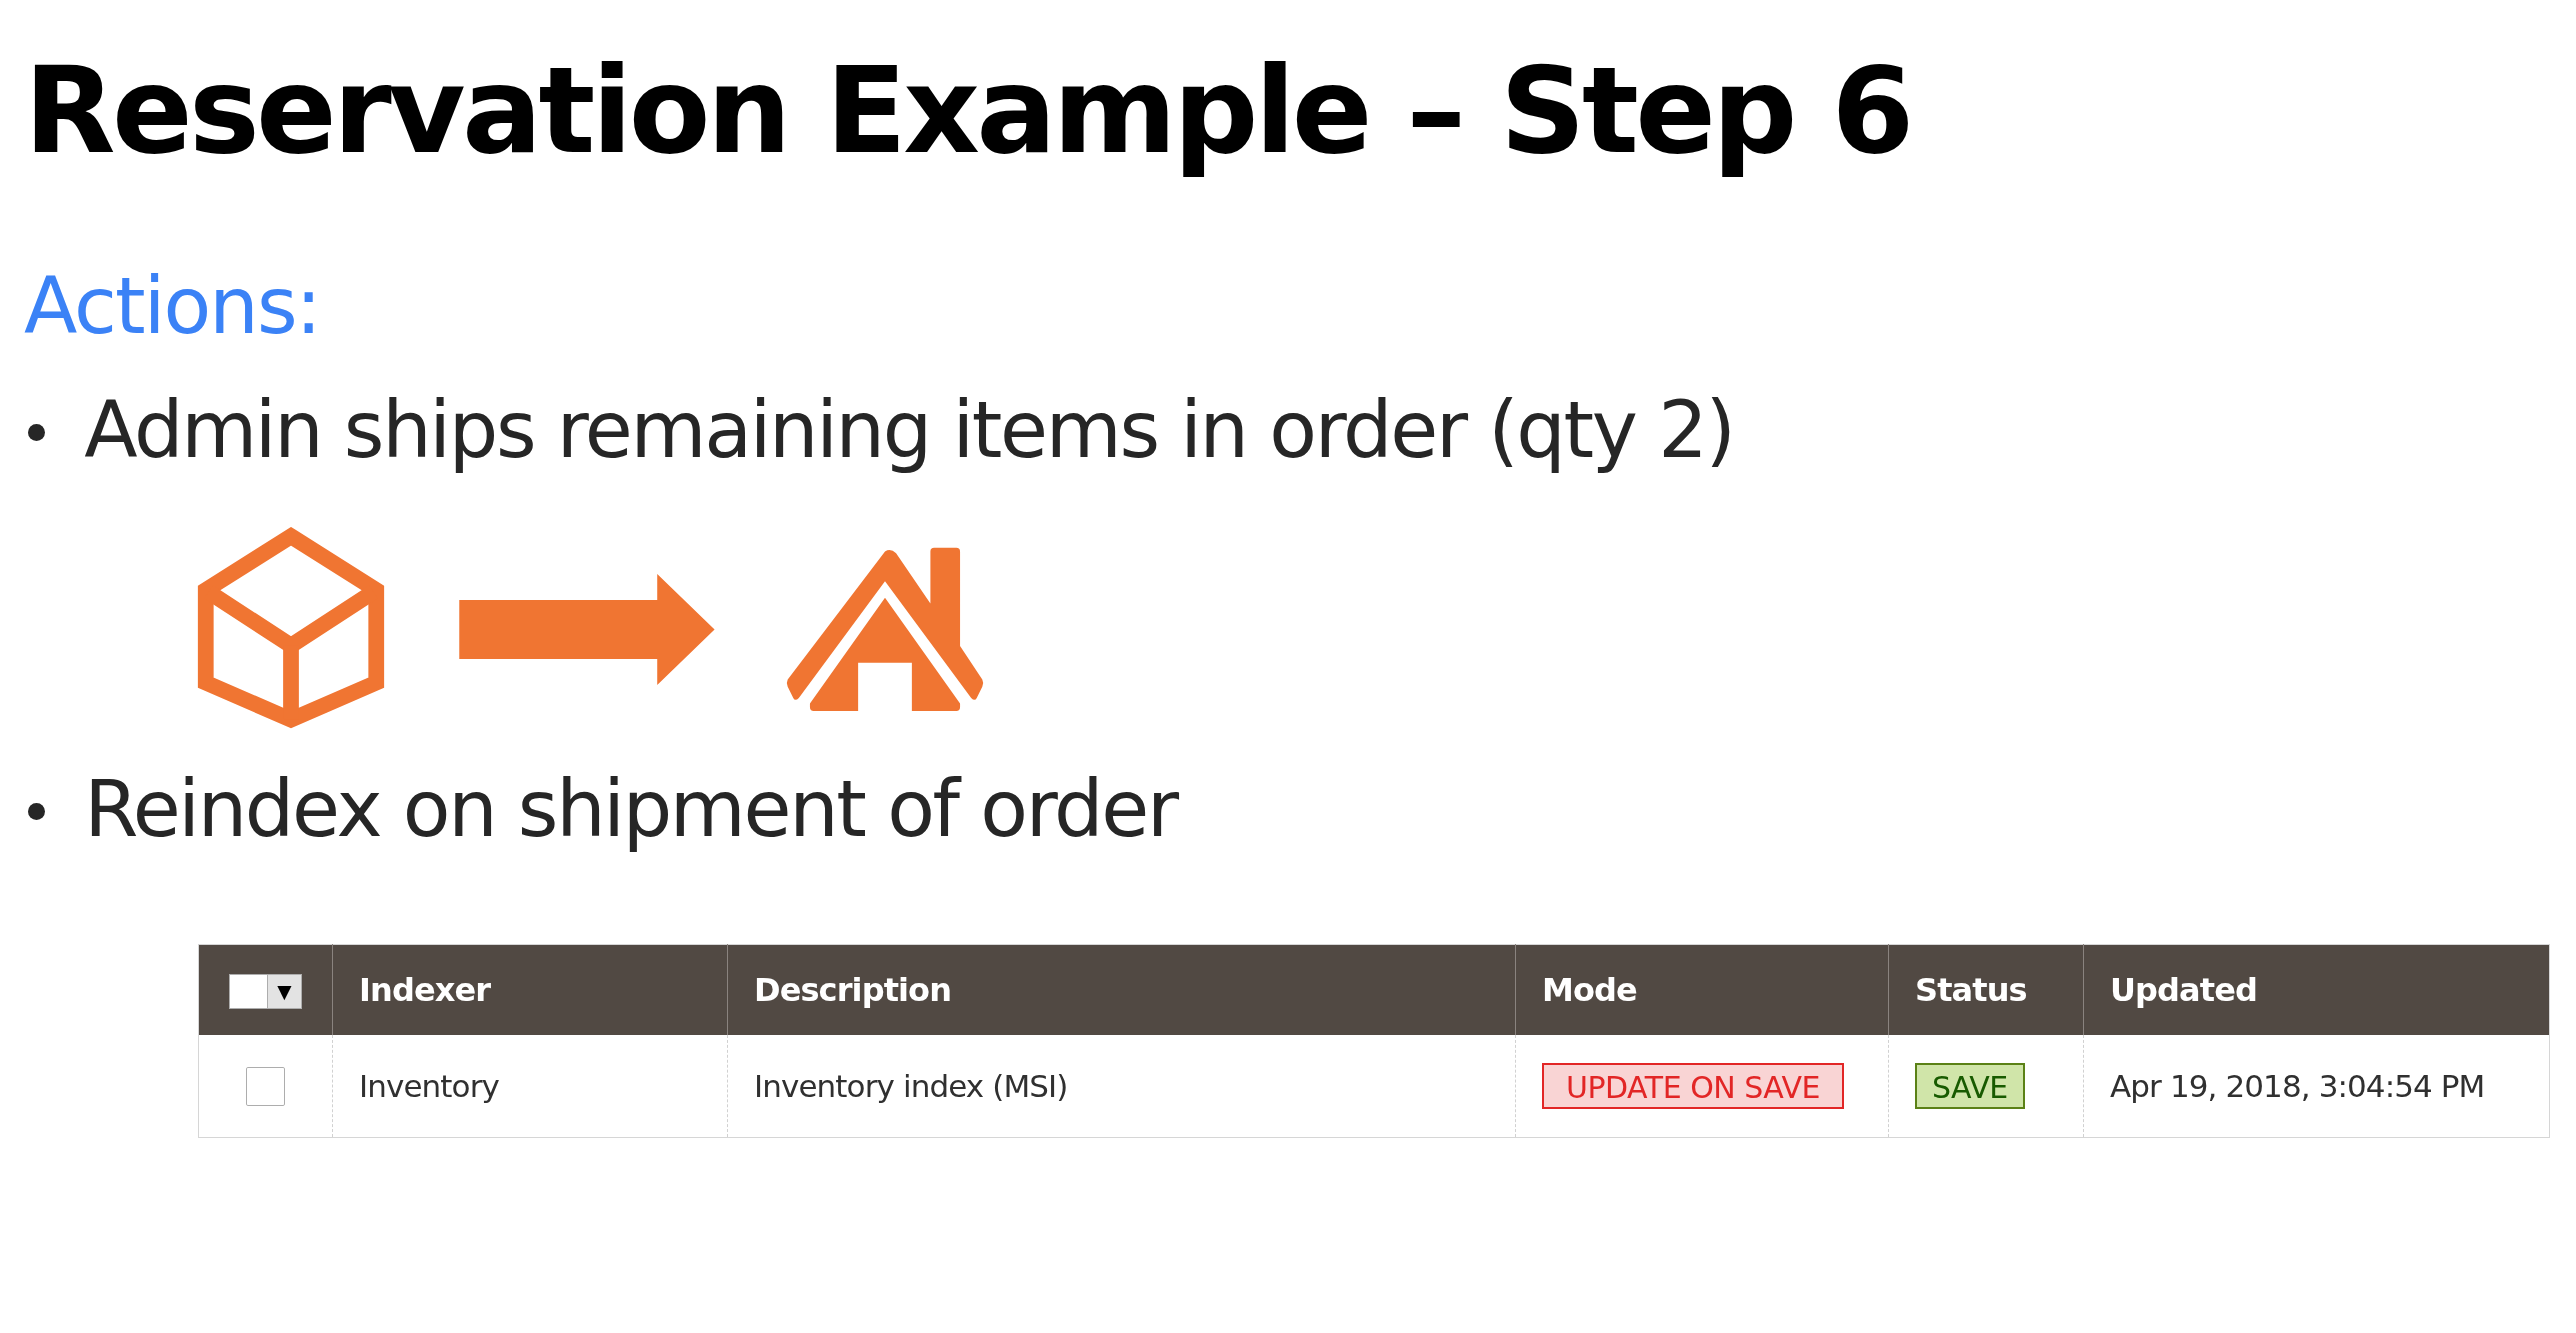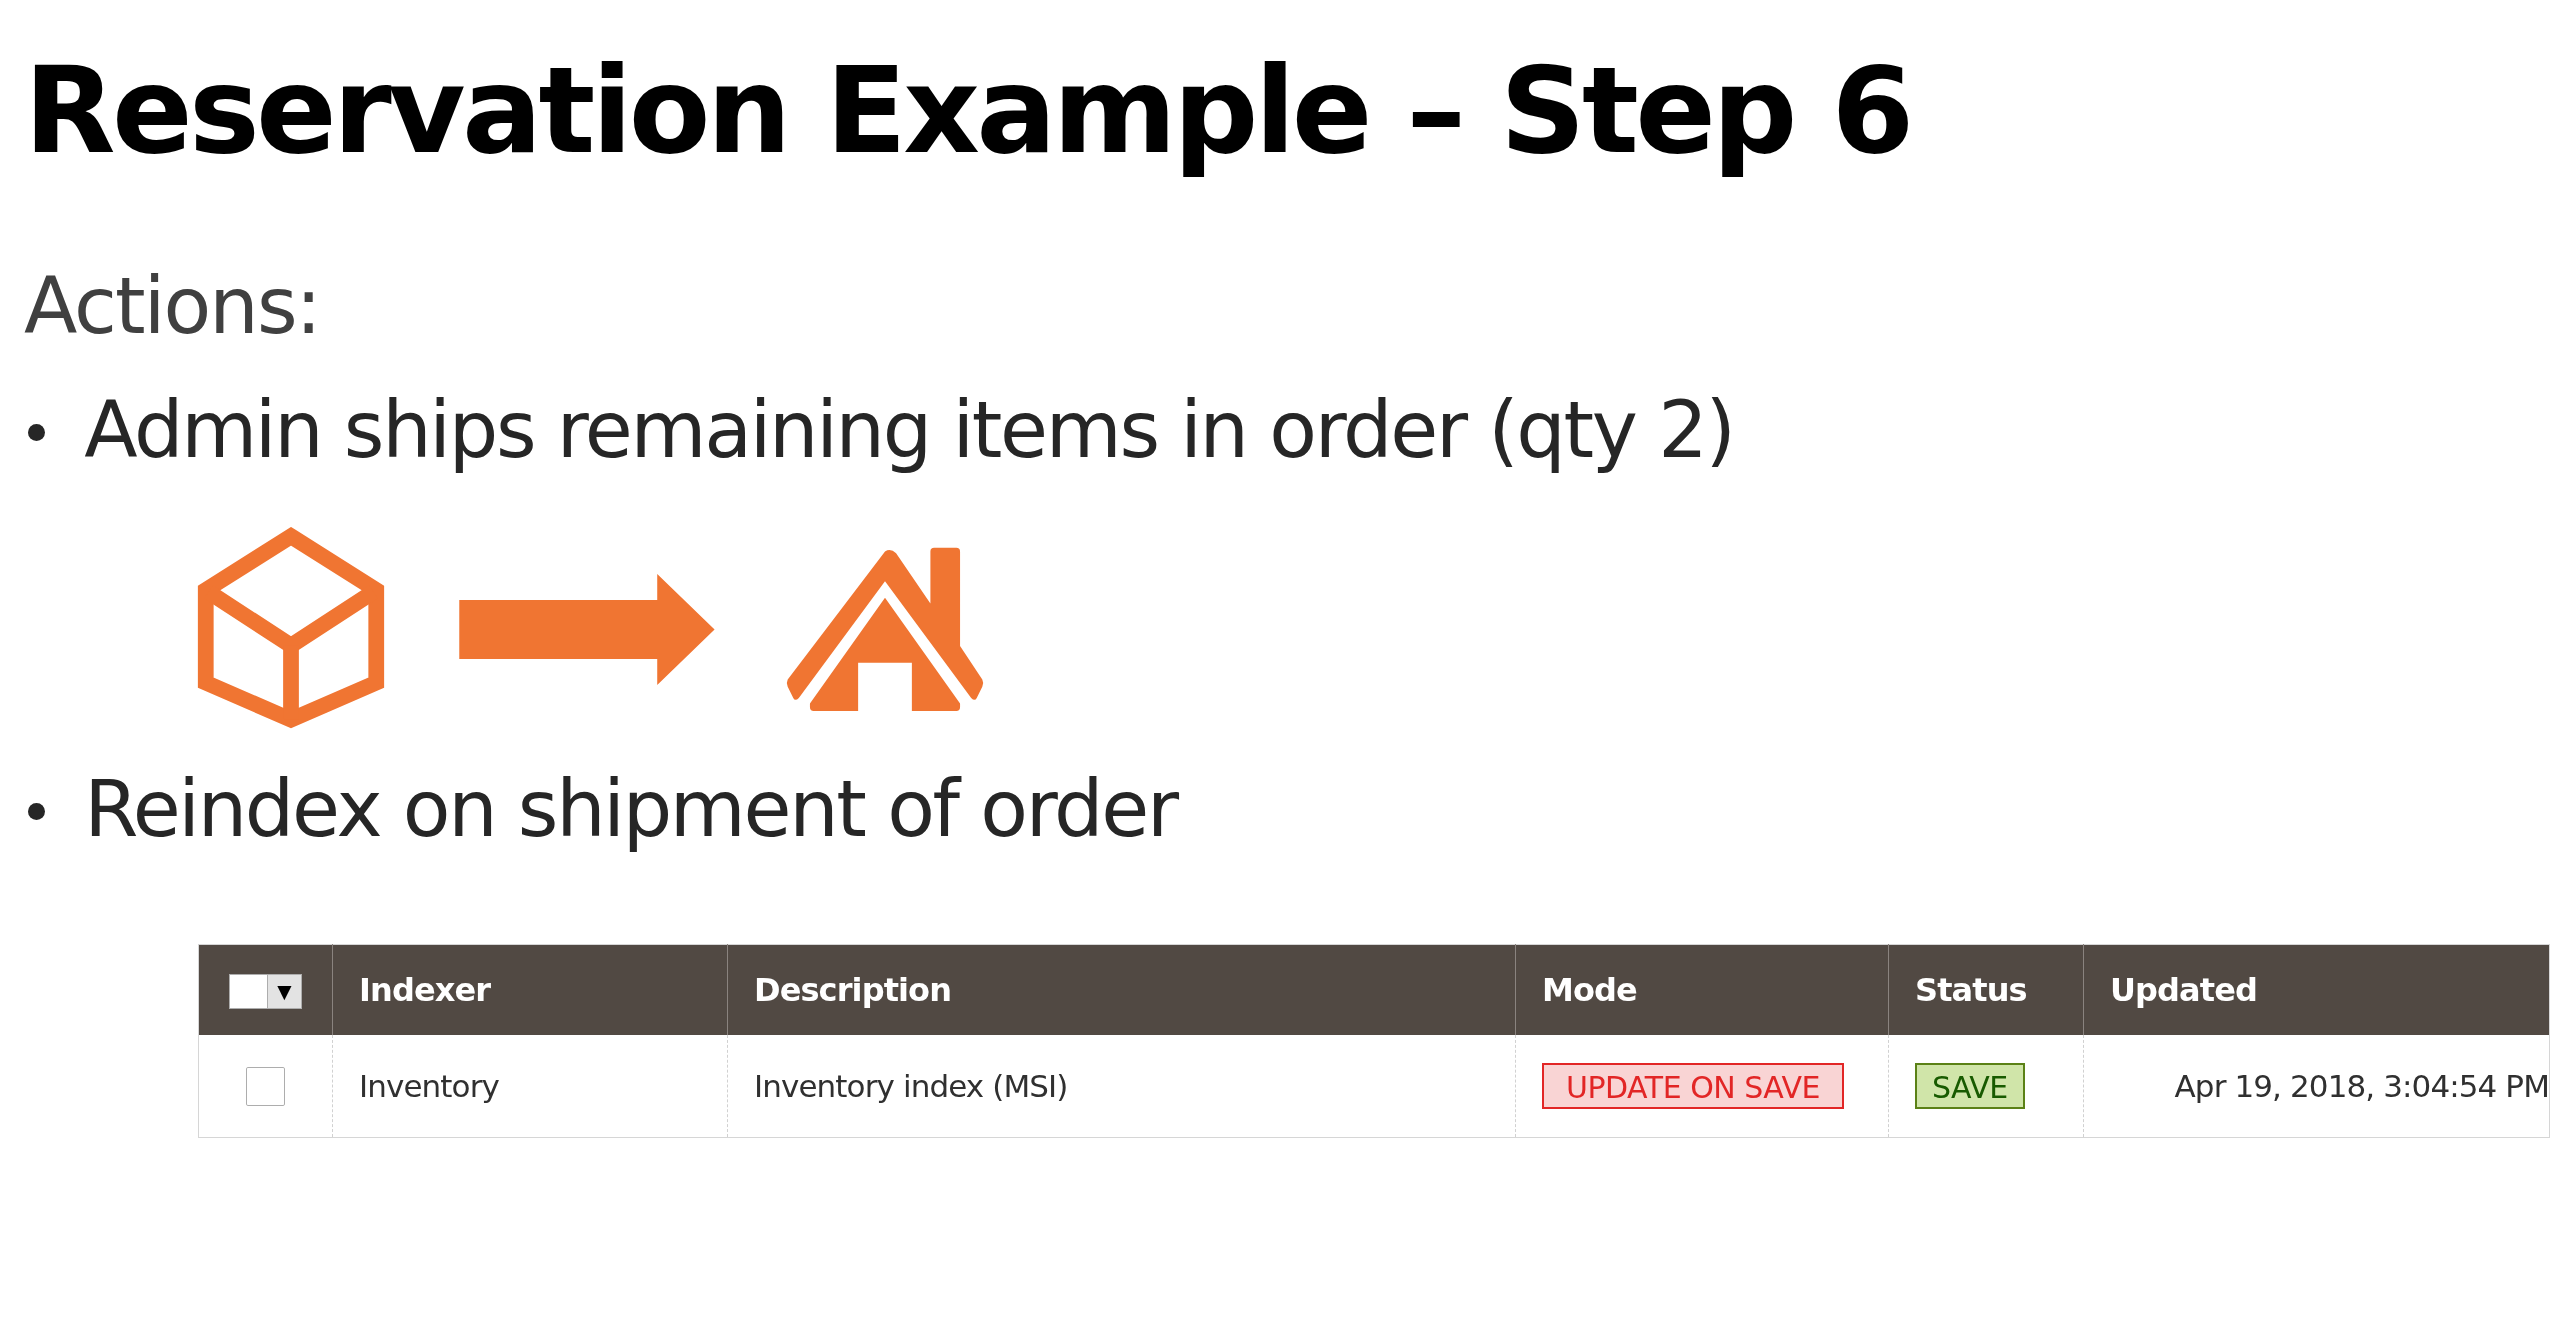--- a/index.html
+++ b/index.html
@@ -28,21 +28,21 @@
       white-space: nowrap;
       line-height: 1.1;
     }
     .actions-label {
       position: absolute;
       left: 24px;
       top: 260px;
       font-family: "DejaVu Sans", sans-serif;
       font-size: 78px;
       letter-spacing: -1.9px;
-      color: #404040;
+      color: #3b82f6;
       line-height: 1.2;
       white-space: nowrap;
     }
     .bullet-line {
       position: absolute;
       left: 24px;
       font-family: "DejaVu Sans", sans-serif;
       font-size: 78px;
       letter-spacing: -2.3px;
       color: #262626;
@@ -123,21 +123,21 @@
       font-size: 31px;
       letter-spacing: -0.9px;
       height: 103px;
       padding: 0 0 0 26px;
       border-left: 1.9px dashed #d1d1d1;
       border-right: 1.9px dashed #d1d1d1;
       white-space: nowrap;
       box-sizing: border-box;
     }
     .index-grid td:first-child { border-left: none; padding: 0; text-align: center; }
-    .index-grid td:last-child { border-right: none; text-align: right; }
+    .index-grid td:last-child { border-right: none; }
 
     .mass-select {
       display: inline-flex;
       vertical-align: middle;
       border: 1.9px solid #adadad;
       height: 35px;
       box-sizing: border-box;
     }
     .mass-select .ms-box {
       width: 37px;

